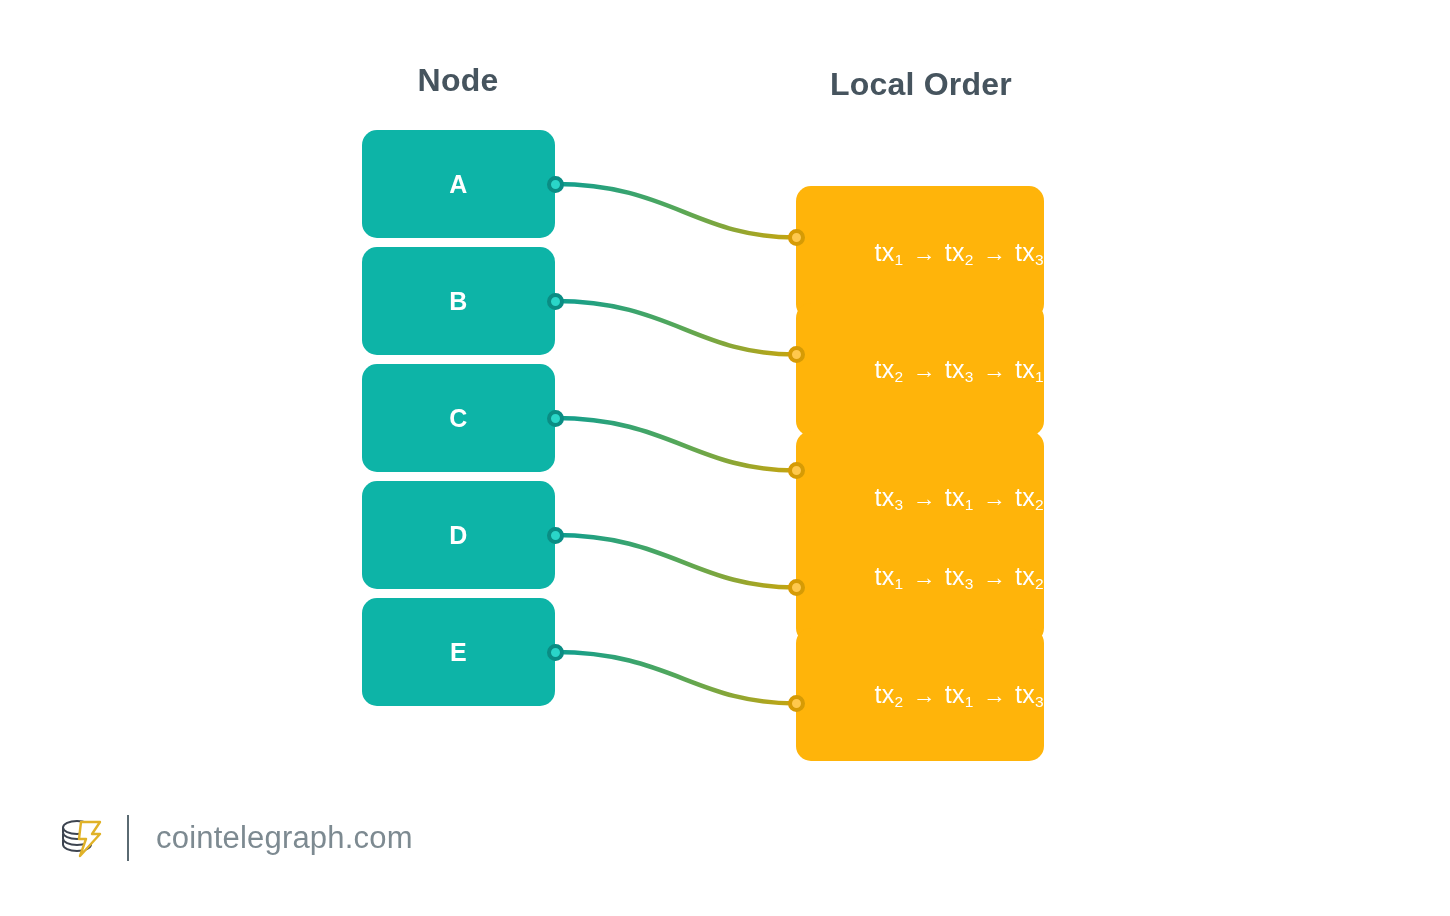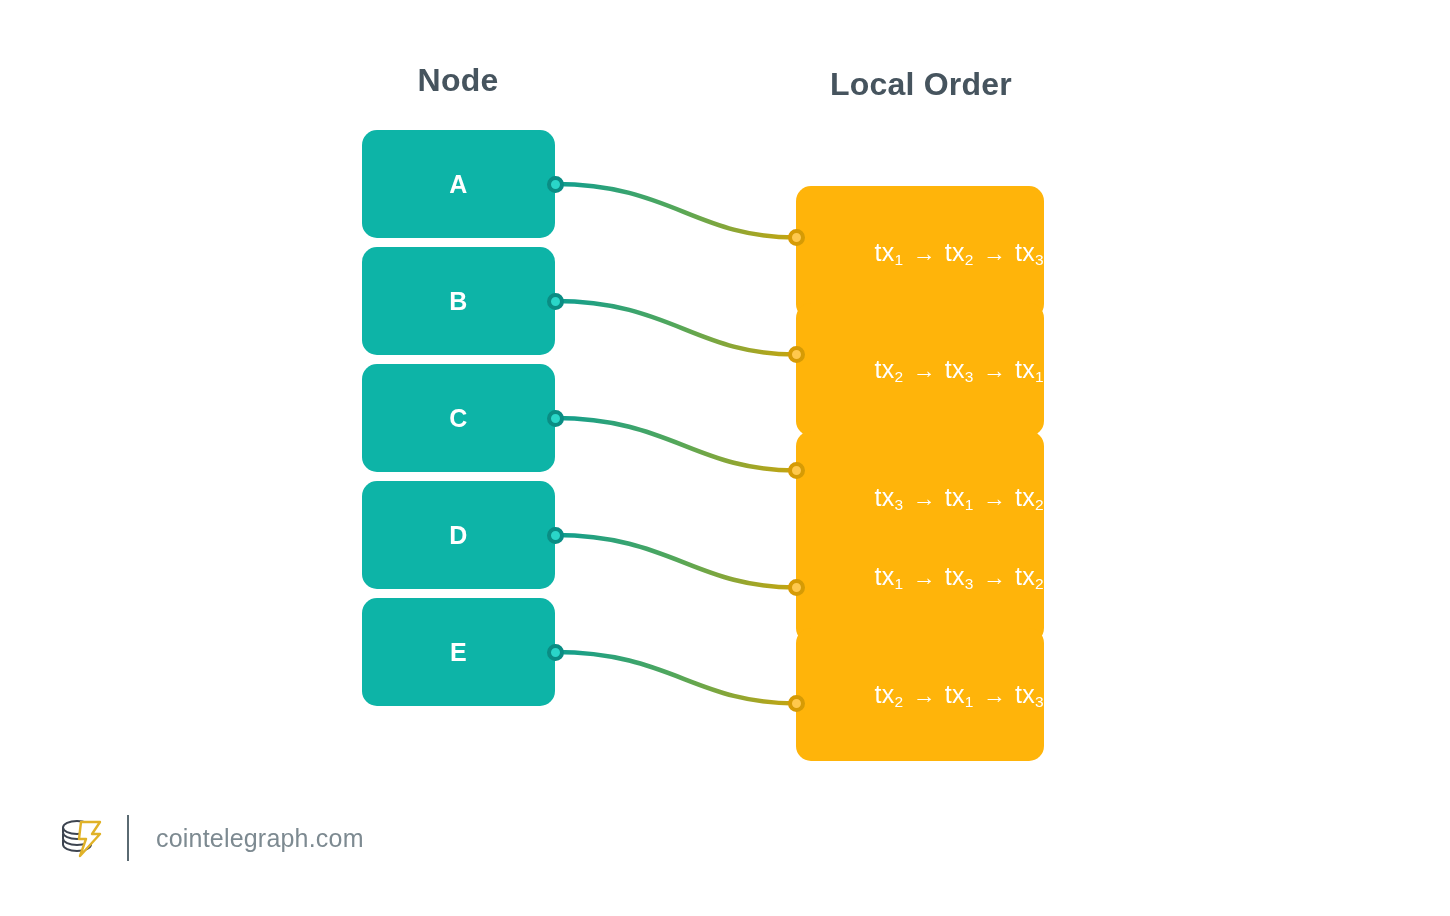--- a/index.html
+++ b/index.html
@@ -132,21 +132,21 @@
     display: block;
   }
   #footer-divider {
     width: 2px;
     height: 46px;
     background: #5a6a72;
     margin-left: 20px;
     margin-right: 27px;
   }
   #footer-text {
-    font-size: 25px;
+    font-size: 31px;
     color: #7d8a91;
     letter-spacing: 0.2px;
     white-space: nowrap;
   }
 </style>
 </head>
 <body>
 
 <div id="canvas">
 

